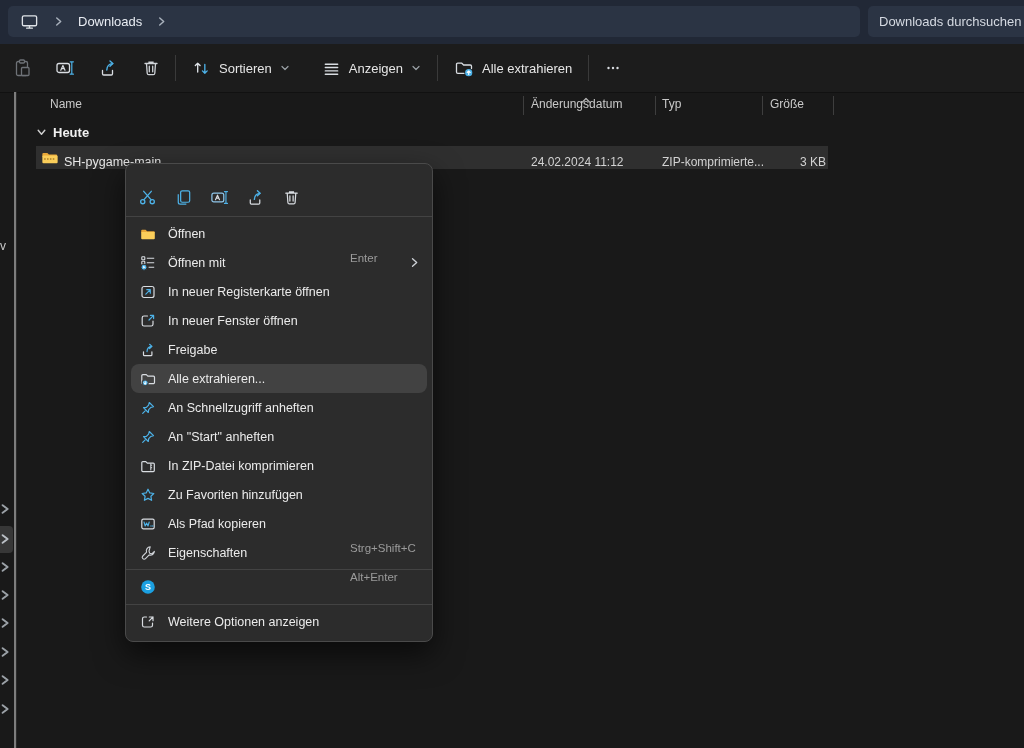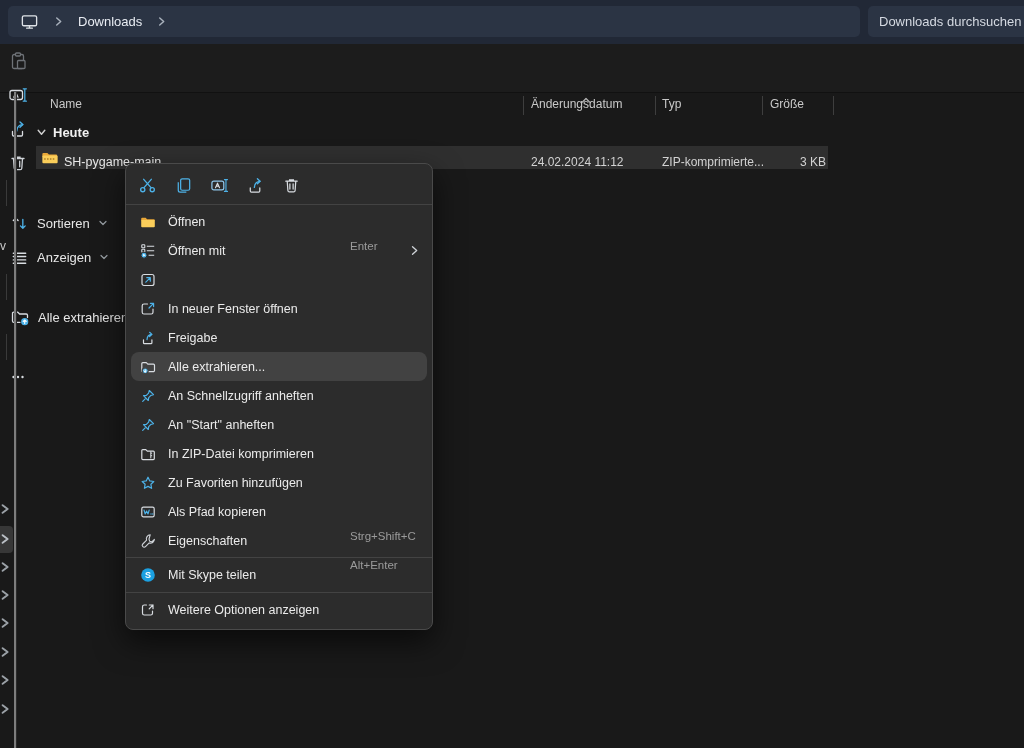--- a/index.html
+++ b/index.html
@@ -7,21 +7,21 @@
     font-family:"Liberation Sans","DejaVu Sans",sans-serif;-webkit-font-smoothing:antialiased;}
   
   .titlebar{position:absolute;left:0;top:0;right:0;height:44px;background:#212836;border-bottom:1px solid #14161d;}
   .addressbar{position:absolute;left:8px;top:6px;width:852px;height:31px;background:#2b3444;border-radius:5px;
     display:flex;align-items:center;padding-left:12px;box-sizing:border-box;gap:14px;}
   .crumb-label{color:#e9edf3;font-size:13px;}
   .searchbox{position:absolute;left:868px;top:6px;width:250px;height:31px;background:#2b3444;border-radius:5px;
     display:flex;align-items:center;padding-left:11px;box-sizing:border-box;color:#d5dae2;font-size:13px;}
   
   .toolbar{position:absolute;left:0;top:44px;right:0;height:48px;background:#1c1c1c;border-bottom:1px solid #111;
-    display:flex;align-items:flex-start;flex-direction:column;}
+    display:flex;align-items:center;}
   .tb-icon{width:36px;height:34px;display:flex;align-items:center;justify-content:center;border-radius:4px;flex:none;}
   .tb-sep{width:1px;height:26px;background:#3a3a3a;margin:0 6px;flex:none;}
   .tb-btn{display:flex;align-items:center;gap:8px;height:34px;padding:0 10px;border-radius:4px;color:#e6e6e6;font-size:13px;flex:none;}
   
   .colhead{position:absolute;font-size:12px;color:#c9c9c9;}
   .col-div{position:absolute;top:96px;height:19px;width:1px;background:#3e3e3e;}
   .sortmark{position:absolute;left:581px;top:90px;}
   
   .grouprow{position:absolute;left:36px;top:122px;height:20px;display:flex;align-items:center;gap:6px;}
   .grouplabel{color:#f0f0f0;font-size:13px;font-weight:bold;}
@@ -31,21 +31,21 @@
   .filerow .ftype{position:absolute;left:626px;color:#d2d2d2;font-size:12px;}
   .filerow .fsize{position:absolute;left:700px;width:90px;text-align:right;color:#d2d2d2;font-size:12px;}
   .fileicon{position:absolute;left:5px;top:3px;width:18px;height:18px;}
   
   .splitter{position:absolute;left:14px;top:92px;bottom:0;width:2px;background:#7d7d7d;border-right:1px solid #2a2a2a;}
   .navchev{position:absolute;left:-1px;width:14px;height:14px;}
   .navhl{position:absolute;left:-7px;top:526px;width:20px;height:27px;background:#373737;border-radius:4px;}
   .navfrag{position:absolute;left:0px;top:239px;color:#c8c8c8;font-size:12px;}
   
   .ctx{position:absolute;left:125px;top:163px;width:308px;box-sizing:border-box;background:#2c2c2c;
-    border:1px solid #4a4a4a;border-radius:8px;box-shadow:0 12px 30px rgba(0,0,0,.6);padding:4px 0 4px;}
+    border:1px solid #4a4a4a;border-radius:8px;box-shadow:0 12px 30px rgba(0,0,0,.6);padding:16px 0 4px;}
   .ctx-iconrow{height:34px;display:flex;align-items:center;padding:0 6px;gap:6px;}
   .ctx-qa{width:30px;height:28px;border-radius:4px;display:flex;align-items:center;justify-content:center;}
   .ctx-sep{height:1px;background:#434343;margin:2px 0;}
   .ctx-item{position:relative;height:29px;display:flex;align-items:center;gap:12px;
     padding:0 10px 0 14px;font-size:12.5px;color:#ebebeb;}
   .ctx-item .ic{width:16px;height:16px;flex:none;}
   .ctx-item .lbl{flex:1;white-space:nowrap;}
   .ctx-item .shortcut{flex:none;width:72px;text-align:left;color:#9b9b9b;font-size:11.5px;margin-top:48px;}
   .ctx-item .subchev{flex:none;margin-right:2px;display:flex;}
   .ctx-item.hl{background:#424242;border-radius:8px;margin:0 5px;padding-left:9px;padding-right:5px;}
@@ -309,20 +309,21 @@
         </span>
     </div>
 
     <div class="ctx-item">
       <span class="ic"><svg width="16" height="16" viewBox="0 0 16 16">
             <rect x="2" y="2.5" width="12" height="11" rx="2" stroke="#d9dde2" stroke-width="1.2" fill="none"></rect>
             <g stroke="#4db2e8" stroke-width="1.2" fill="none" stroke-linecap="round" stroke-linejoin="round">
               <path d="M5.8 10.2l4.5-4.5M6.8 5.7h3.5v3.5"></path>
             </g>
           </svg></span>
+      <span class="lbl">In neuer Registerkarte öffnen</span>
     </div>
 
     <div class="ctx-item">
       <span class="ic"><svg width="16" height="16" viewBox="0 0 16 16">
             <path d="M7.5 3H4A1.8 1.8 0 0 0 2.2 4.8v6.4A1.8 1.8 0 0 0 4 13h7.2A1.8 1.8 0 0 0 13 11.2V8" stroke="#d9dde2" stroke-width="1.2" fill="none" stroke-linecap="round"></path>
             <g stroke="#4db2e8" stroke-width="1.2" fill="none" stroke-linecap="round" stroke-linejoin="round">
               <path d="M9 7l4.6-4.6M10.4 2.4h3.2v3.2"></path>
             </g>
           </svg></span>
       <span class="lbl">In neuer Fenster öffnen</span>
@@ -401,21 +402,20 @@
       <span class="shortcut">Alt+Enter</span>
     </div>
 
     <div class="ctx-sep"></div>
 
     <div class="ctx-item tall">
       <span class="ic"><svg width="16" height="16" viewBox="0 0 16 16">
             <circle cx="8" cy="8" r="6.8" fill="#1ba0e1"></circle>
             <text x="8" y="11.2" text-anchor="middle" font-size="9" font-weight="bold" fill="#ffffff" font-family="Liberation Sans, sans-serif">S</text>
           </svg></span>
-      <span class="lbl">Mit Skype teilen</span>
     </div>
 
     <div class="ctx-sep"></div>
 
     <div class="ctx-item tall">
       <span class="ic"><svg width="16" height="16" viewBox="0 0 16 16">
             <path d="M6.5 3H4.3A1.8 1.8 0 0 0 2.5 4.8v6.4A1.8 1.8 0 0 0 4.3 13h6.4a1.8 1.8 0 0 0 1.8-1.8V9" stroke="#d9dde2" stroke-width="1.2" fill="none" stroke-linecap="round"></path>
             <path d="M9.3 3H13v3.7M13 3L9.2 6.8" stroke="#d9dde2" stroke-width="1.2" fill="none" stroke-linecap="round" stroke-linejoin="round"></path>
           </svg></span>
       <span class="lbl">Weitere Optionen anzeigen</span>

